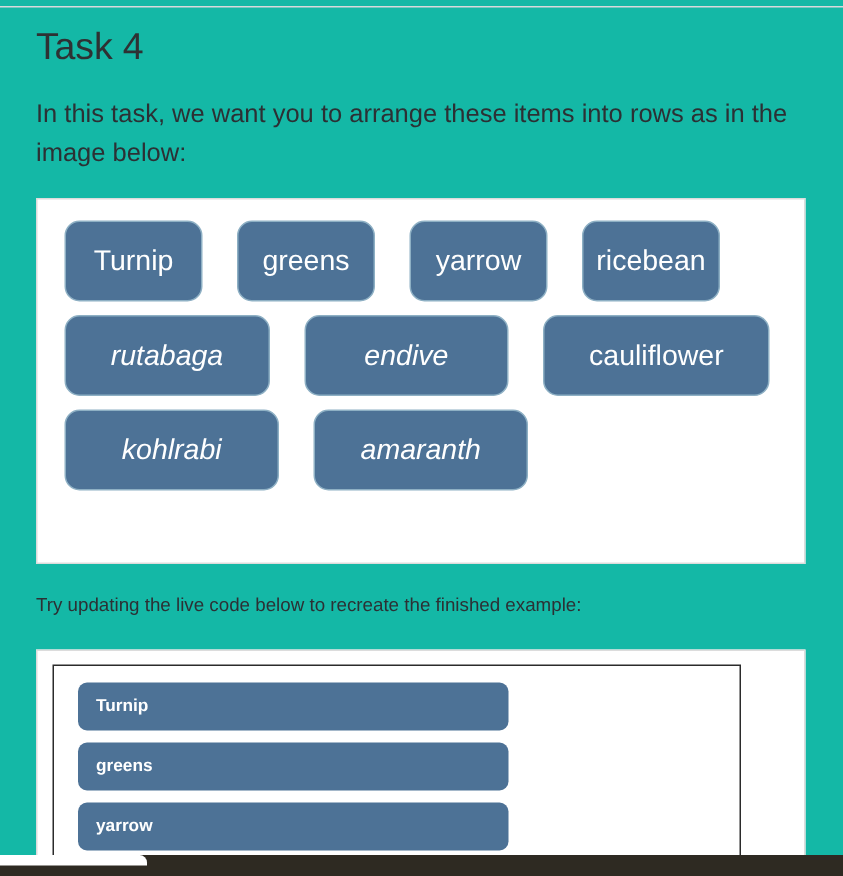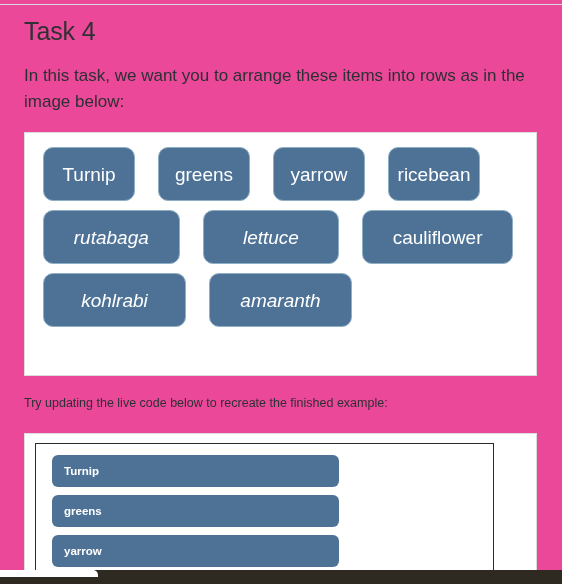--- a/index.html
+++ b/index.html
@@ -10,21 +10,21 @@
     height: 584px;
     overflow: hidden;
     background: #ffffff;
     font-family: "Liberation Sans", sans-serif;
   }
 
   #page {
     position: relative;
     width: 562px;
     height: 584px;
-    background: #ec4899;
+    background: #14b8a6;
     overflow: hidden;
   }
 
   .top-rule {
     position: absolute;
     top: 4px;
     left: 0;
     width: 562px;
     height: 1px;
     background: #d8d9dc;
@@ -179,21 +179,21 @@
 
       <div class="example-row">
         <div class="chip w1">Turnip</div>
         <div class="chip w1">greens</div>
         <div class="chip w1">yarrow</div>
         <div class="chip w1">ricebean</div>
       </div>
 
       <div class="example-row">
         <div class="chip w2">rutabaga</div>
-        <div class="chip w2">lettuce</div>
+        <div class="chip w2">endive</div>
         <div class="chip w3">cauliflower</div>
       </div>
 
       <div class="example-row">
         <div class="chip w2">kohlrabi</div>
         <div class="chip w2">amaranth</div>
       </div>
 
     </div>
 

